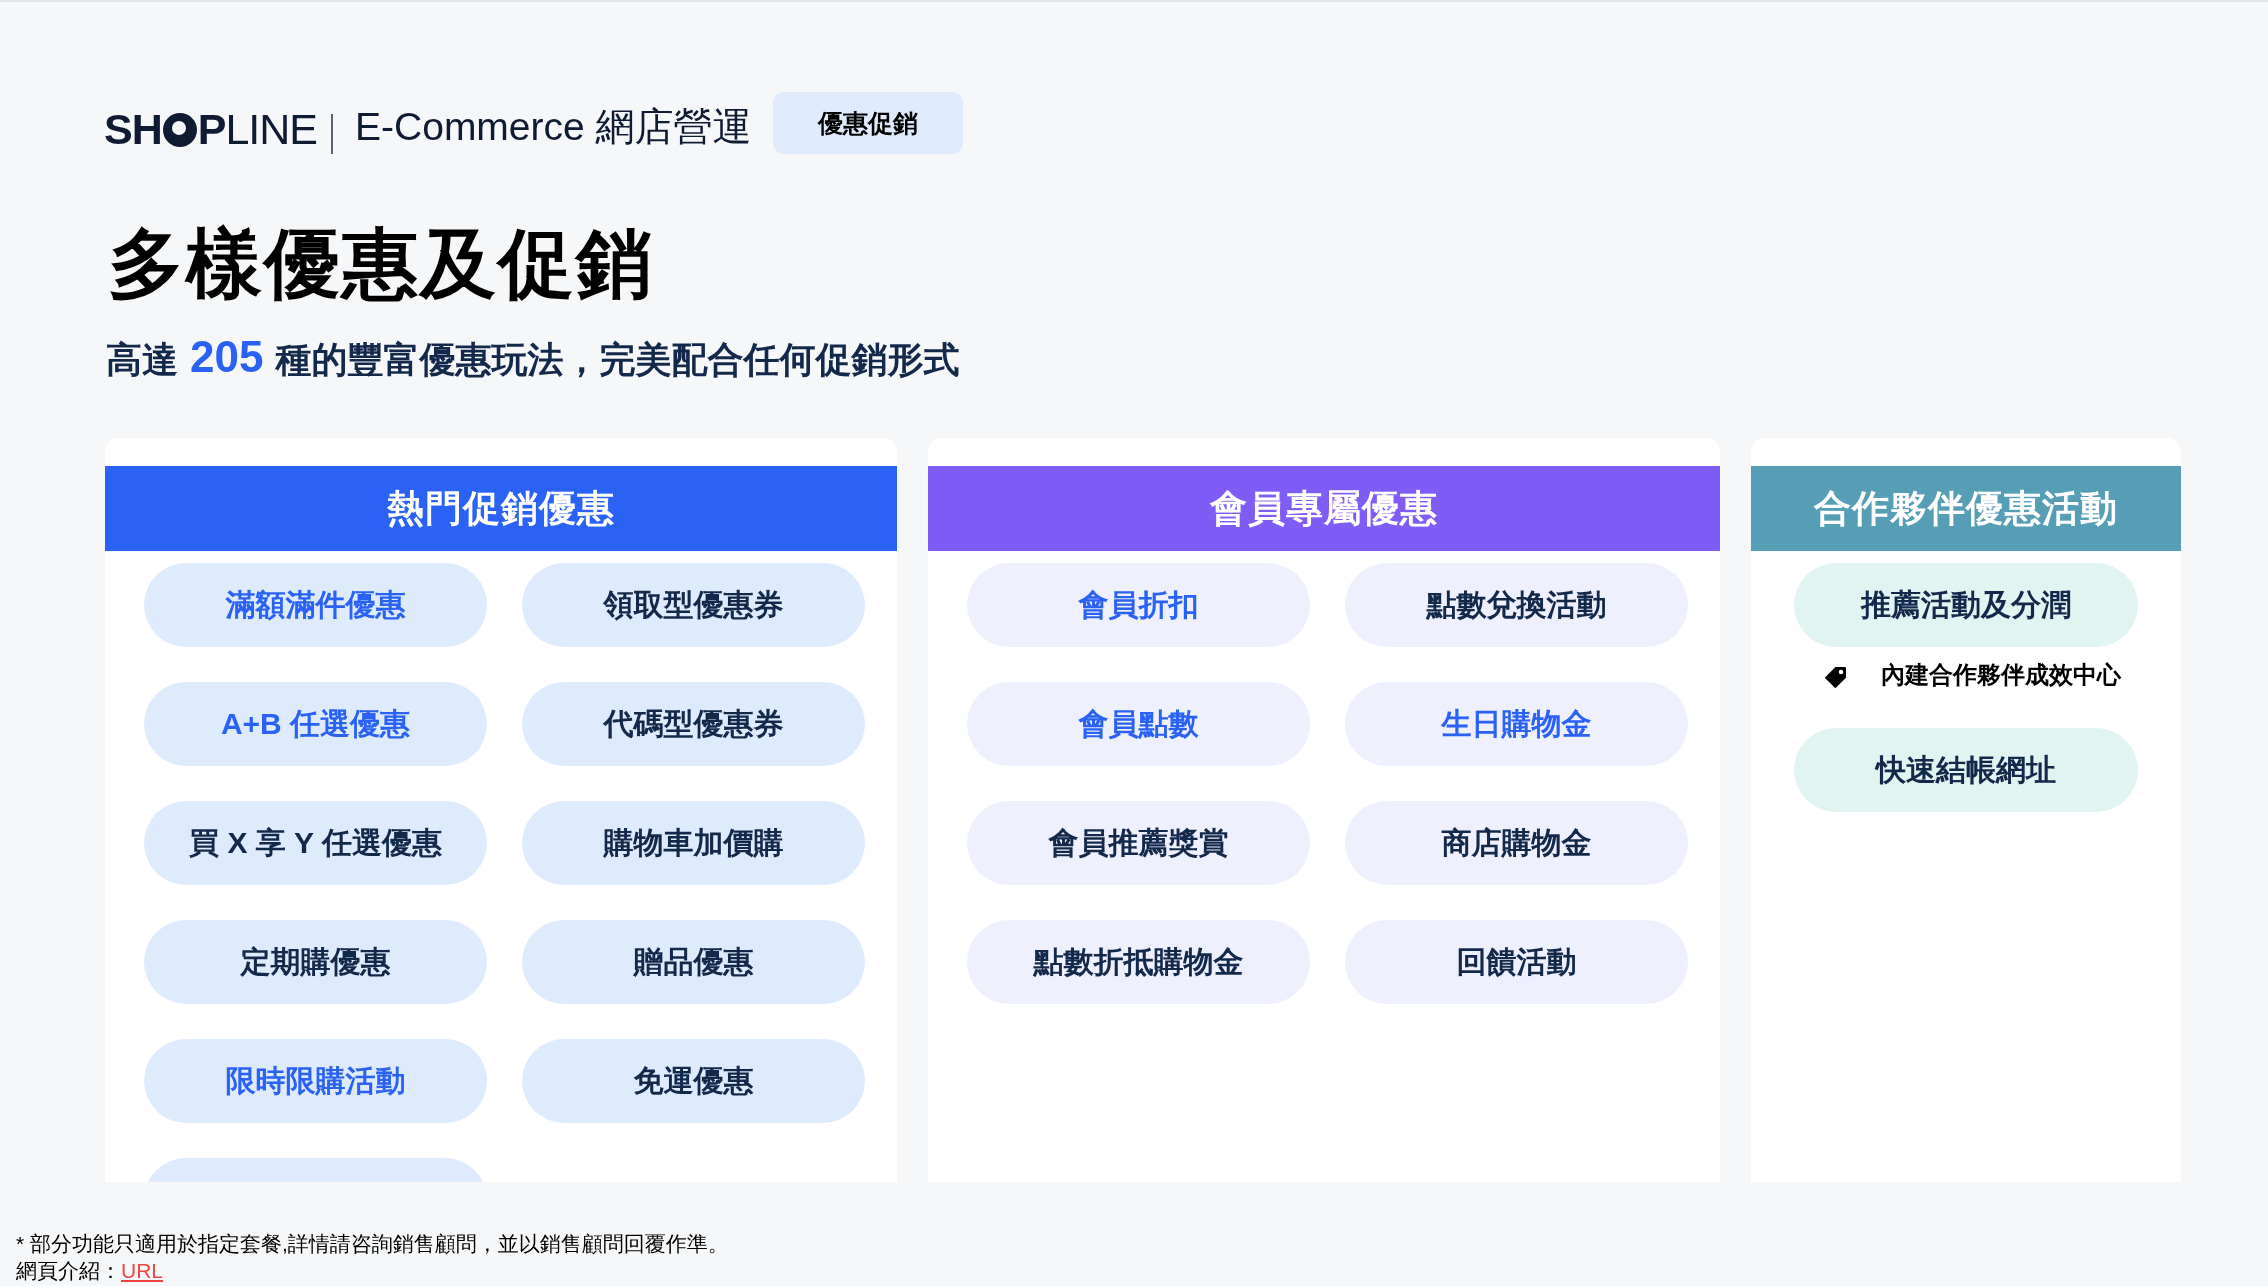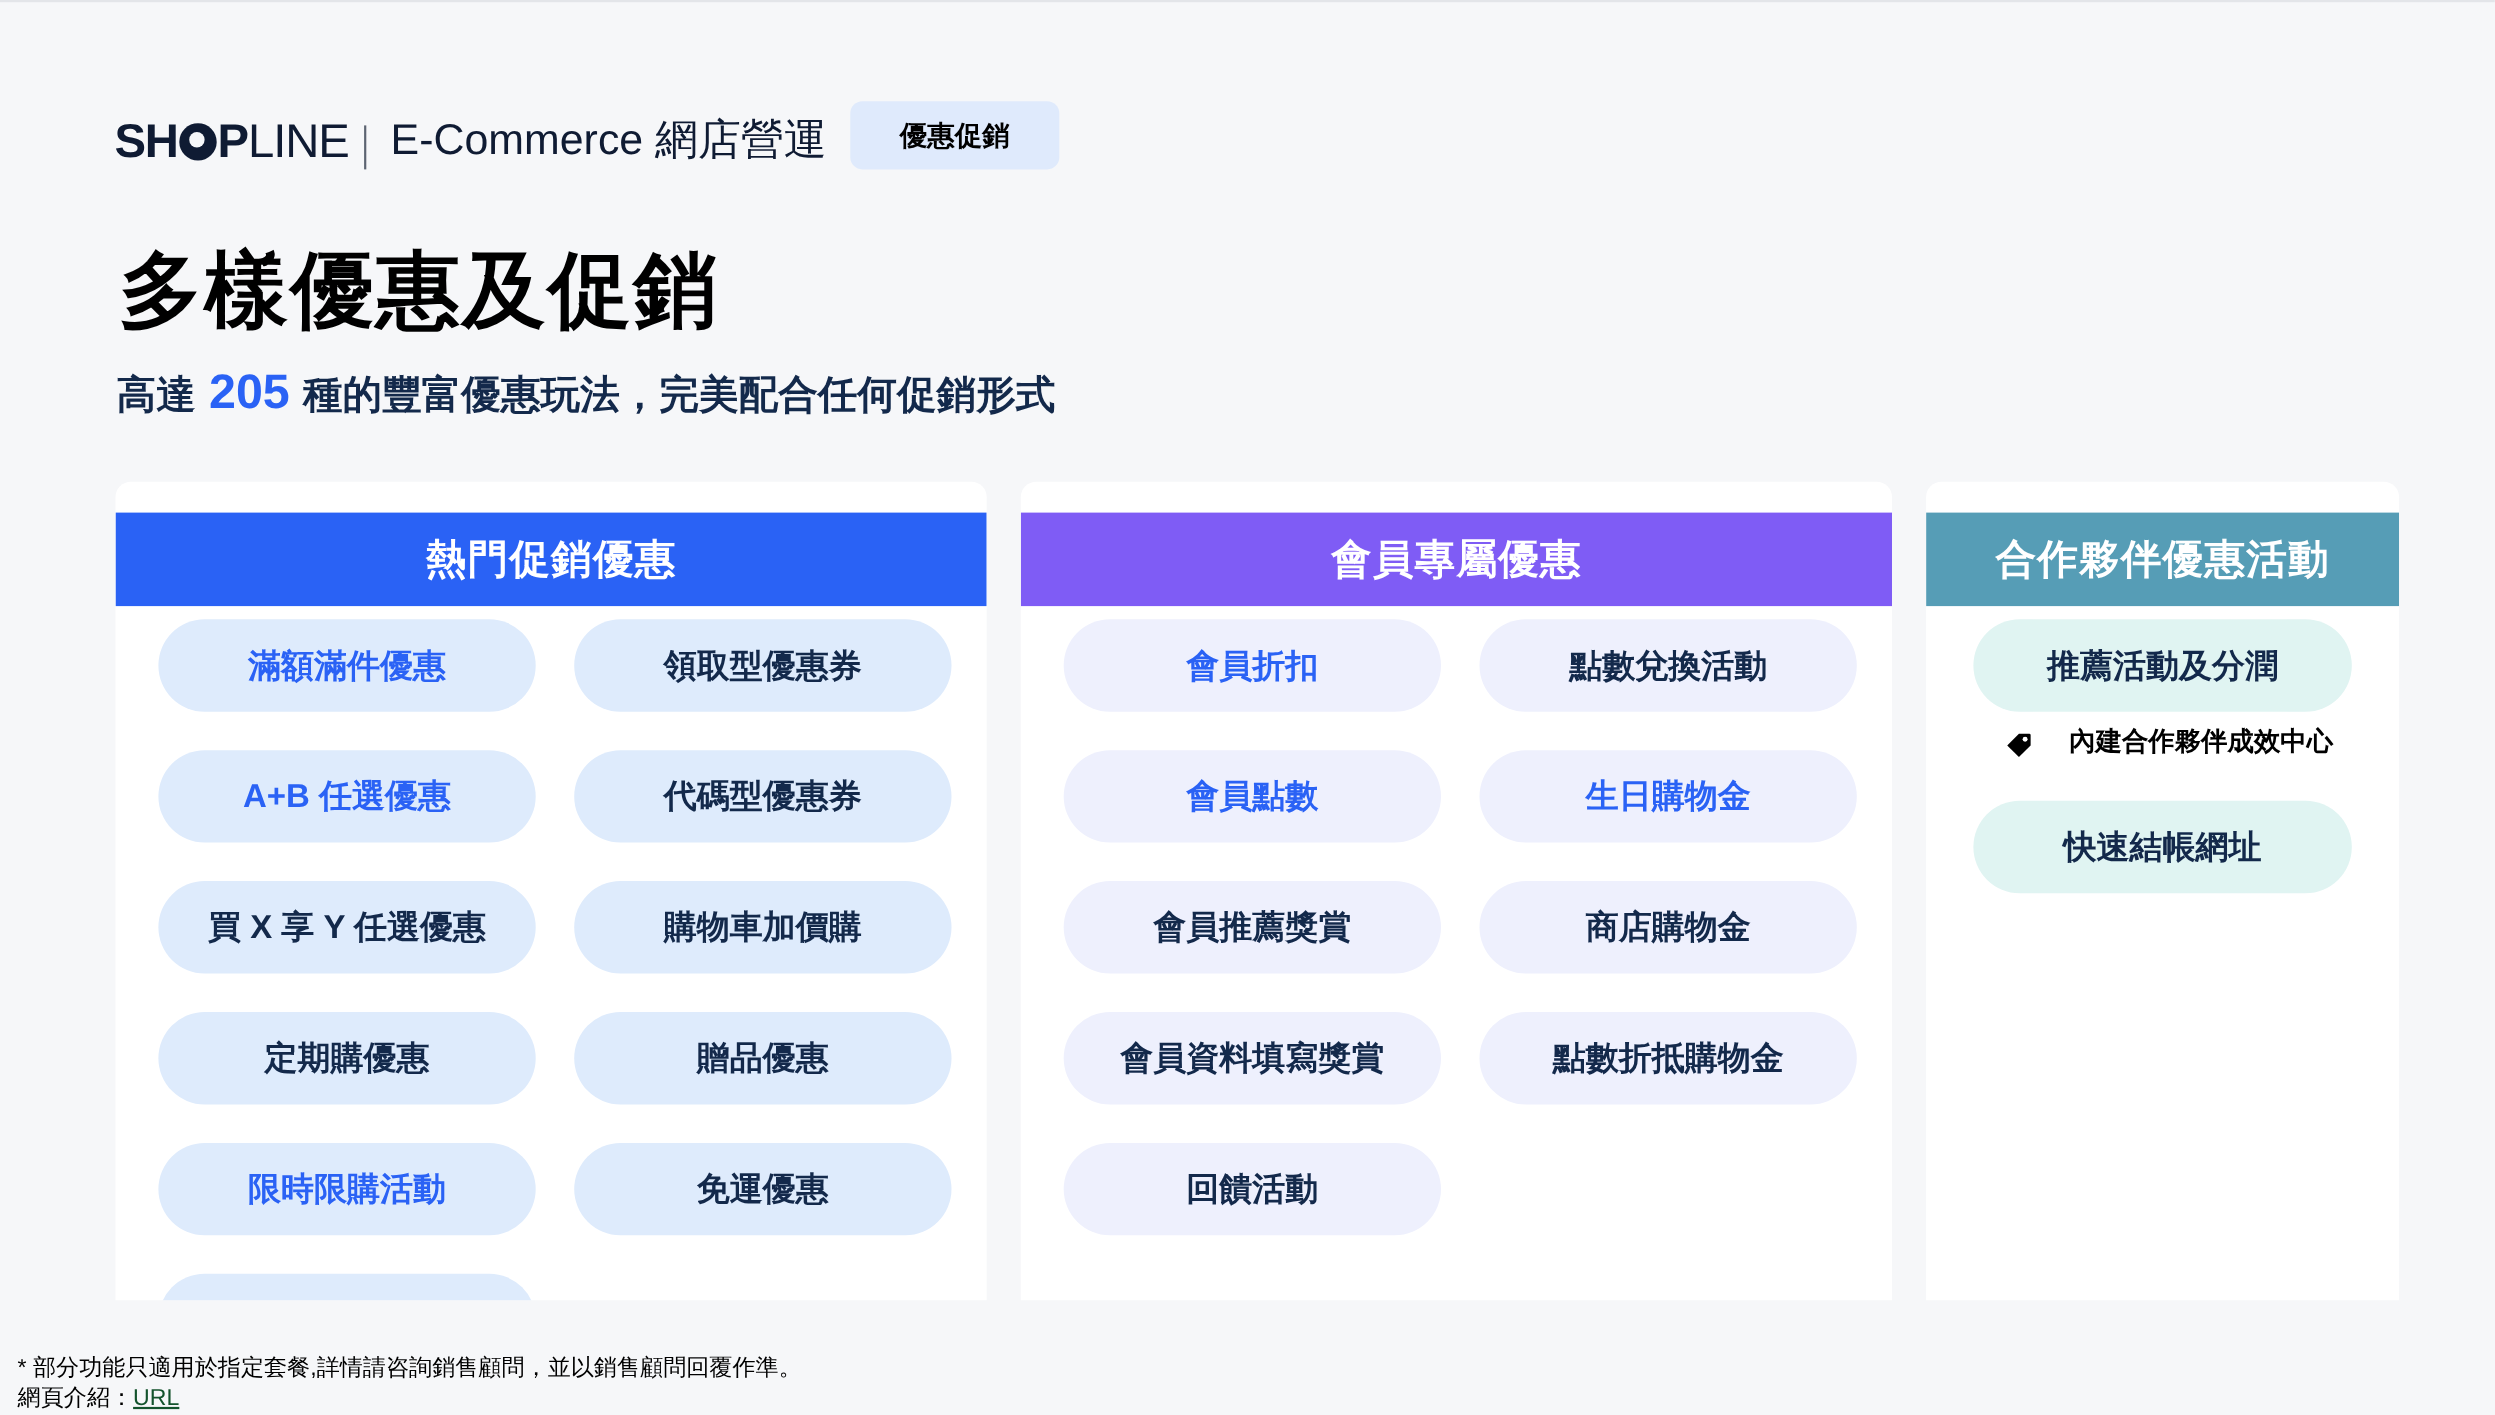--- a/index.html
+++ b/index.html
@@ -28,21 +28,21 @@
   .p3 { left:1751px; width:430px; }
   .grid { position:absolute; left:39px; top:125px; display:grid; grid-template-columns:343px 343px; column-gap:28px; row-gap:15px;gap:35px; }
   .pill { height:84px; border-radius:42px; display:flex; align-items:center; justify-content:center; font-size:30px; font-weight:700; color:#13294b; cursor:pointer; }
   .p1 .pill { background:#deebfc; }
   .p2 .pill { background:#eef0fd; }
   .pill.hl { color:#2a62f5; }
   .p3 .pill { background:#e0f4f2; width:344px; position:absolute; left:43px; }
   .tagline { position:absolute; left:70px; top:222px; width:300px; display:flex; align-items:flex-start; font-size:24px; font-weight:700; color:#000; line-height:30px;justify-content:space-between; }
   .tag-icon { width:30px; height:30px; margin-right:12px; margin-top:2px; flex:none; }
   .foot { left:16px; top:1228px; font-size:21px; color:#000; line-height:27px; }
-  .foot a { color:#14532d; text-decoration:underline; }
+  .foot a { color:#ef4444; text-decoration:underline; }
 </style>
 </head>
 <body>
 
 <div class="abs logo">
   <span class="logo-text"><span class="logo-bold">SH</span><span class="logo-o"></span><span class="logo-bold">P</span><span class="logo-light">LINE</span></span>
   <span class="logo-sep"></span>
   <span class="logo-sub">E-Commerce 網店營運</span>
 </div>
 
@@ -75,21 +75,20 @@
 
 <div class="abs panel p2">
   <div class="panel-head" style="background:#7f5cf5">會員專屬優惠</div>
   <div class="grid">
     <div class="pill hl">會員折扣</div>
     <div class="pill">點數兌換活動</div>
     <div class="pill hl">會員點數</div>
     <div class="pill hl">生日購物金</div>
     <div class="pill">會員推薦獎賞</div>
     <div class="pill">商店購物金</div>
-    <div class="pill">會員資料填寫獎賞</div>
     <div class="pill">點數折抵購物金</div>
     <div class="pill">回饋活動</div>
   </div>
 </div>
 
 <div class="abs panel p3">
   <div class="panel-head" style="background:#569db6">合作夥伴優惠活動</div>
   <div class="pill" style="top:125px">推薦活動及分潤</div>
   <div class="tagline">
     <svg class="tag-icon" viewBox="0 0 24 24">

